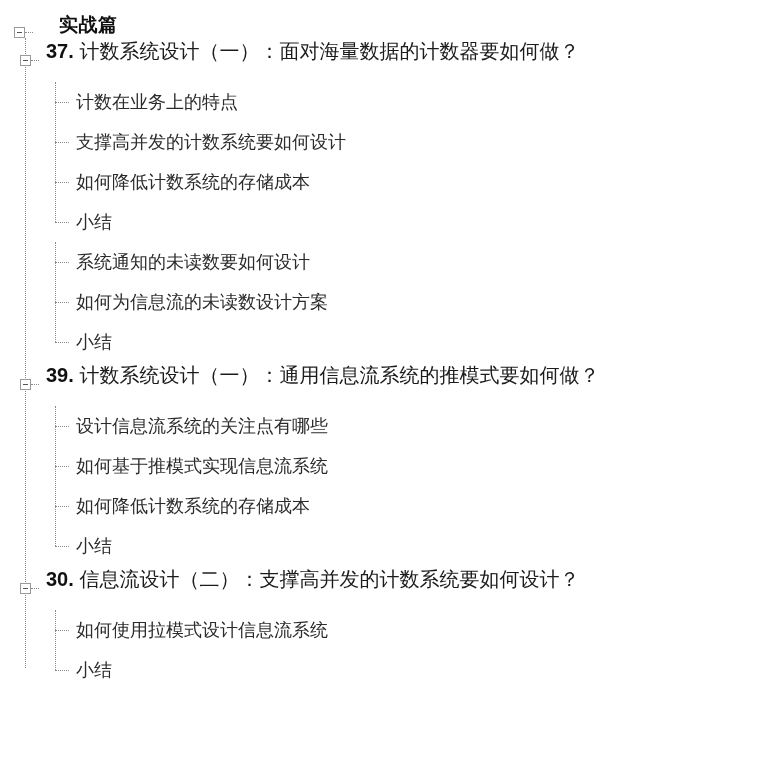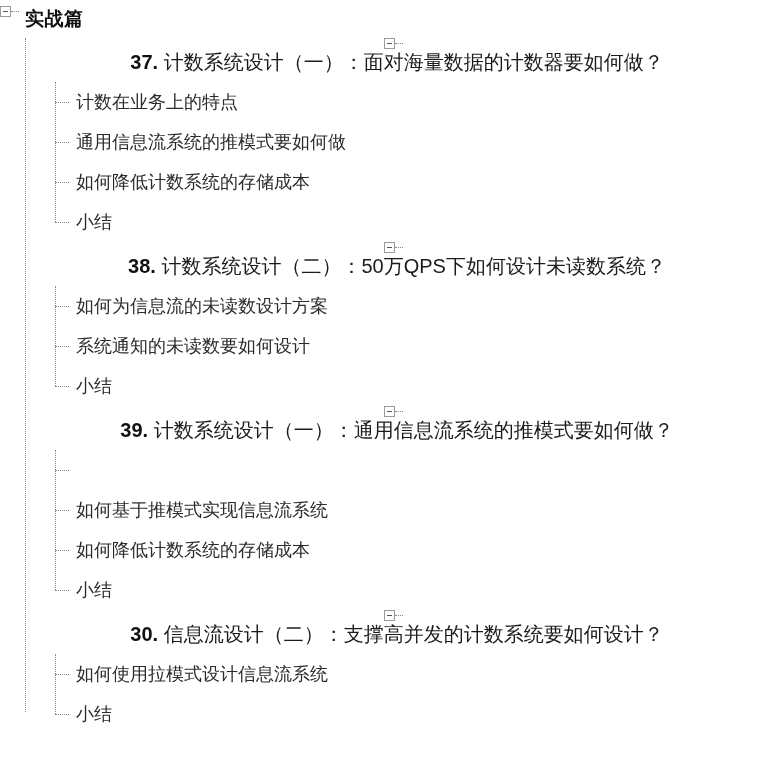--- a/index.html
+++ b/index.html
@@ -16,22 +16,24 @@
   }
 
   .tree {
     position: relative;
     padding: 6px 0 0 0;
   }
 
   
   .root-row {
     display: flex;
-    align-items: flex-start;
+    align-items: flex-end;
     height: 32px;
+    padding-left: 14px;
+    gap: 20px;
   }
   .root-label {
     font-size: 19px;
     font-weight: bold;
     color: #111111;
     letter-spacing: 0.5px;
   }
 
   
   .toggle {
@@ -79,24 +81,22 @@
     border-left: 1px dotted #8a8a8a;
     width: 0;
   }
 
   .group {
     position: relative;
   }
 
   .chapter-row {
     display: flex;
-    align-items: center;
     height: 44px;
     padding-left: 0;
-    flex-direction: column;
   }
   .chapter-connector {
     display: flex;
     align-items: center;
     margin-left: 0px;
     margin-right: 7px;
     flex: 0 0 auto;
   }
   .chapter-label {
     font-size: 20px;
@@ -168,99 +168,90 @@
         </span>
       </div>
       <div class="items">
         <span class="item-spine"></span>
         <div class="item-row">
           <span class="item-dash"></span>
           <span class="item-label">计数在业务上的特点</span>
         </div>
         <div class="item-row">
           <span class="item-dash"></span>
-          <span class="item-label">通用信息流系统的推模式要如何做</span>
+          <span class="item-label">支撑高并发的计数系统要如何设计</span>
         </div>
         <div class="item-row">
           <span class="item-dash"></span>
           <span class="item-label">如何降低计数系统的存储成本</span>
+        </div>
+        <div class="item-row">
+          <span class="item-dash"></span>
+          <span class="item-label">小结</span>
+        </div>
+      </div>
+    </div>
+
+    <div class="group">
+      <div class="items">
+        <span class="item-spine"></span>
+        <div class="item-row">
+          <span class="item-dash"></span>
+          <span class="item-label">系统通知的未读数要如何设计</span>
+        </div>
+        <div class="item-row">
+          <span class="item-dash"></span>
+          <span class="item-label">如何为信息流的未读数设计方案</span>
         </div>
         <div class="item-row">
           <span class="item-dash"></span>
           <span class="item-label">小结</span>
         </div>
       </div>
     </div>
 
     <div class="group">
       <div class="chapter-row">
         <span class="chapter-connector">
           <span class="toggle"></span>
           <span class="dotline-h"></span>
         </span>
         <span class="chapter-label">
-          <span class="chapter-num">38.</span>
-          <span>计数系统设计（二）：50万QPS下如何设计未读数系统？</span>
-        </span>
-      </div>
-      <div class="items">
-        <span class="item-spine"></span>
-        <div class="item-row">
-          <span class="item-dash"></span>
-          <span class="item-label">如何为信息流的未读数设计方案</span>
-        </div>
-        <div class="item-row">
-          <span class="item-dash"></span>
-          <span class="item-label">系统通知的未读数要如何设计</span>
+          <span class="chapter-num">39.</span>
+          <span>计数系统设计（一）：通用信息流系统的推模式要如何做？</span>
+        </span>
+      </div>
+      <div class="items">
+        <span class="item-spine"></span>
+        <div class="item-row">
+          <span class="item-dash"></span>
+          <span class="item-label">设计信息流系统的关注点有哪些</span>
+        </div>
+        <div class="item-row">
+          <span class="item-dash"></span>
+          <span class="item-label">如何基于推模式实现信息流系统</span>
+        </div>
+        <div class="item-row">
+          <span class="item-dash"></span>
+          <span class="item-label">如何降低计数系统的存储成本</span>
         </div>
         <div class="item-row">
           <span class="item-dash"></span>
           <span class="item-label">小结</span>
         </div>
       </div>
     </div>
 
     <div class="group">
       <div class="chapter-row">
         <span class="chapter-connector">
           <span class="toggle"></span>
           <span class="dotline-h"></span>
         </span>
         <span class="chapter-label">
-          <span class="chapter-num">39.</span>
-          <span>计数系统设计（一）：通用信息流系统的推模式要如何做？</span>
-        </span>
-      </div>
-      <div class="items">
-        <span class="item-spine"></span>
-        <div class="item-row">
-          <span class="item-dash"></span>
-        </div>
-        <div class="item-row">
-          <span class="item-dash"></span>
-          <span class="item-label">如何基于推模式实现信息流系统</span>
-        </div>
-        <div class="item-row">
-          <span class="item-dash"></span>
-          <span class="item-label">如何降低计数系统的存储成本</span>
-        </div>
-        <div class="item-row">
-          <span class="item-dash"></span>
-          <span class="item-label">小结</span>
-        </div>
-      </div>
-    </div>
-
-    <div class="group">
-      <div class="chapter-row">
-        <span class="chapter-connector">
-          <span class="toggle"></span>
-          <span class="dotline-h"></span>
-        </span>
-        <span class="chapter-label">
           <span class="chapter-num">30.</span>
           <span>信息流设计（二）：支撑高并发的计数系统要如何设计？</span>
         </span>
       </div>
       <div class="items">
         <span class="item-spine"></span>
         <div class="item-row">
           <span class="item-dash"></span>
           <span class="item-label">如何使用拉模式设计信息流系统</span>
         </div>

